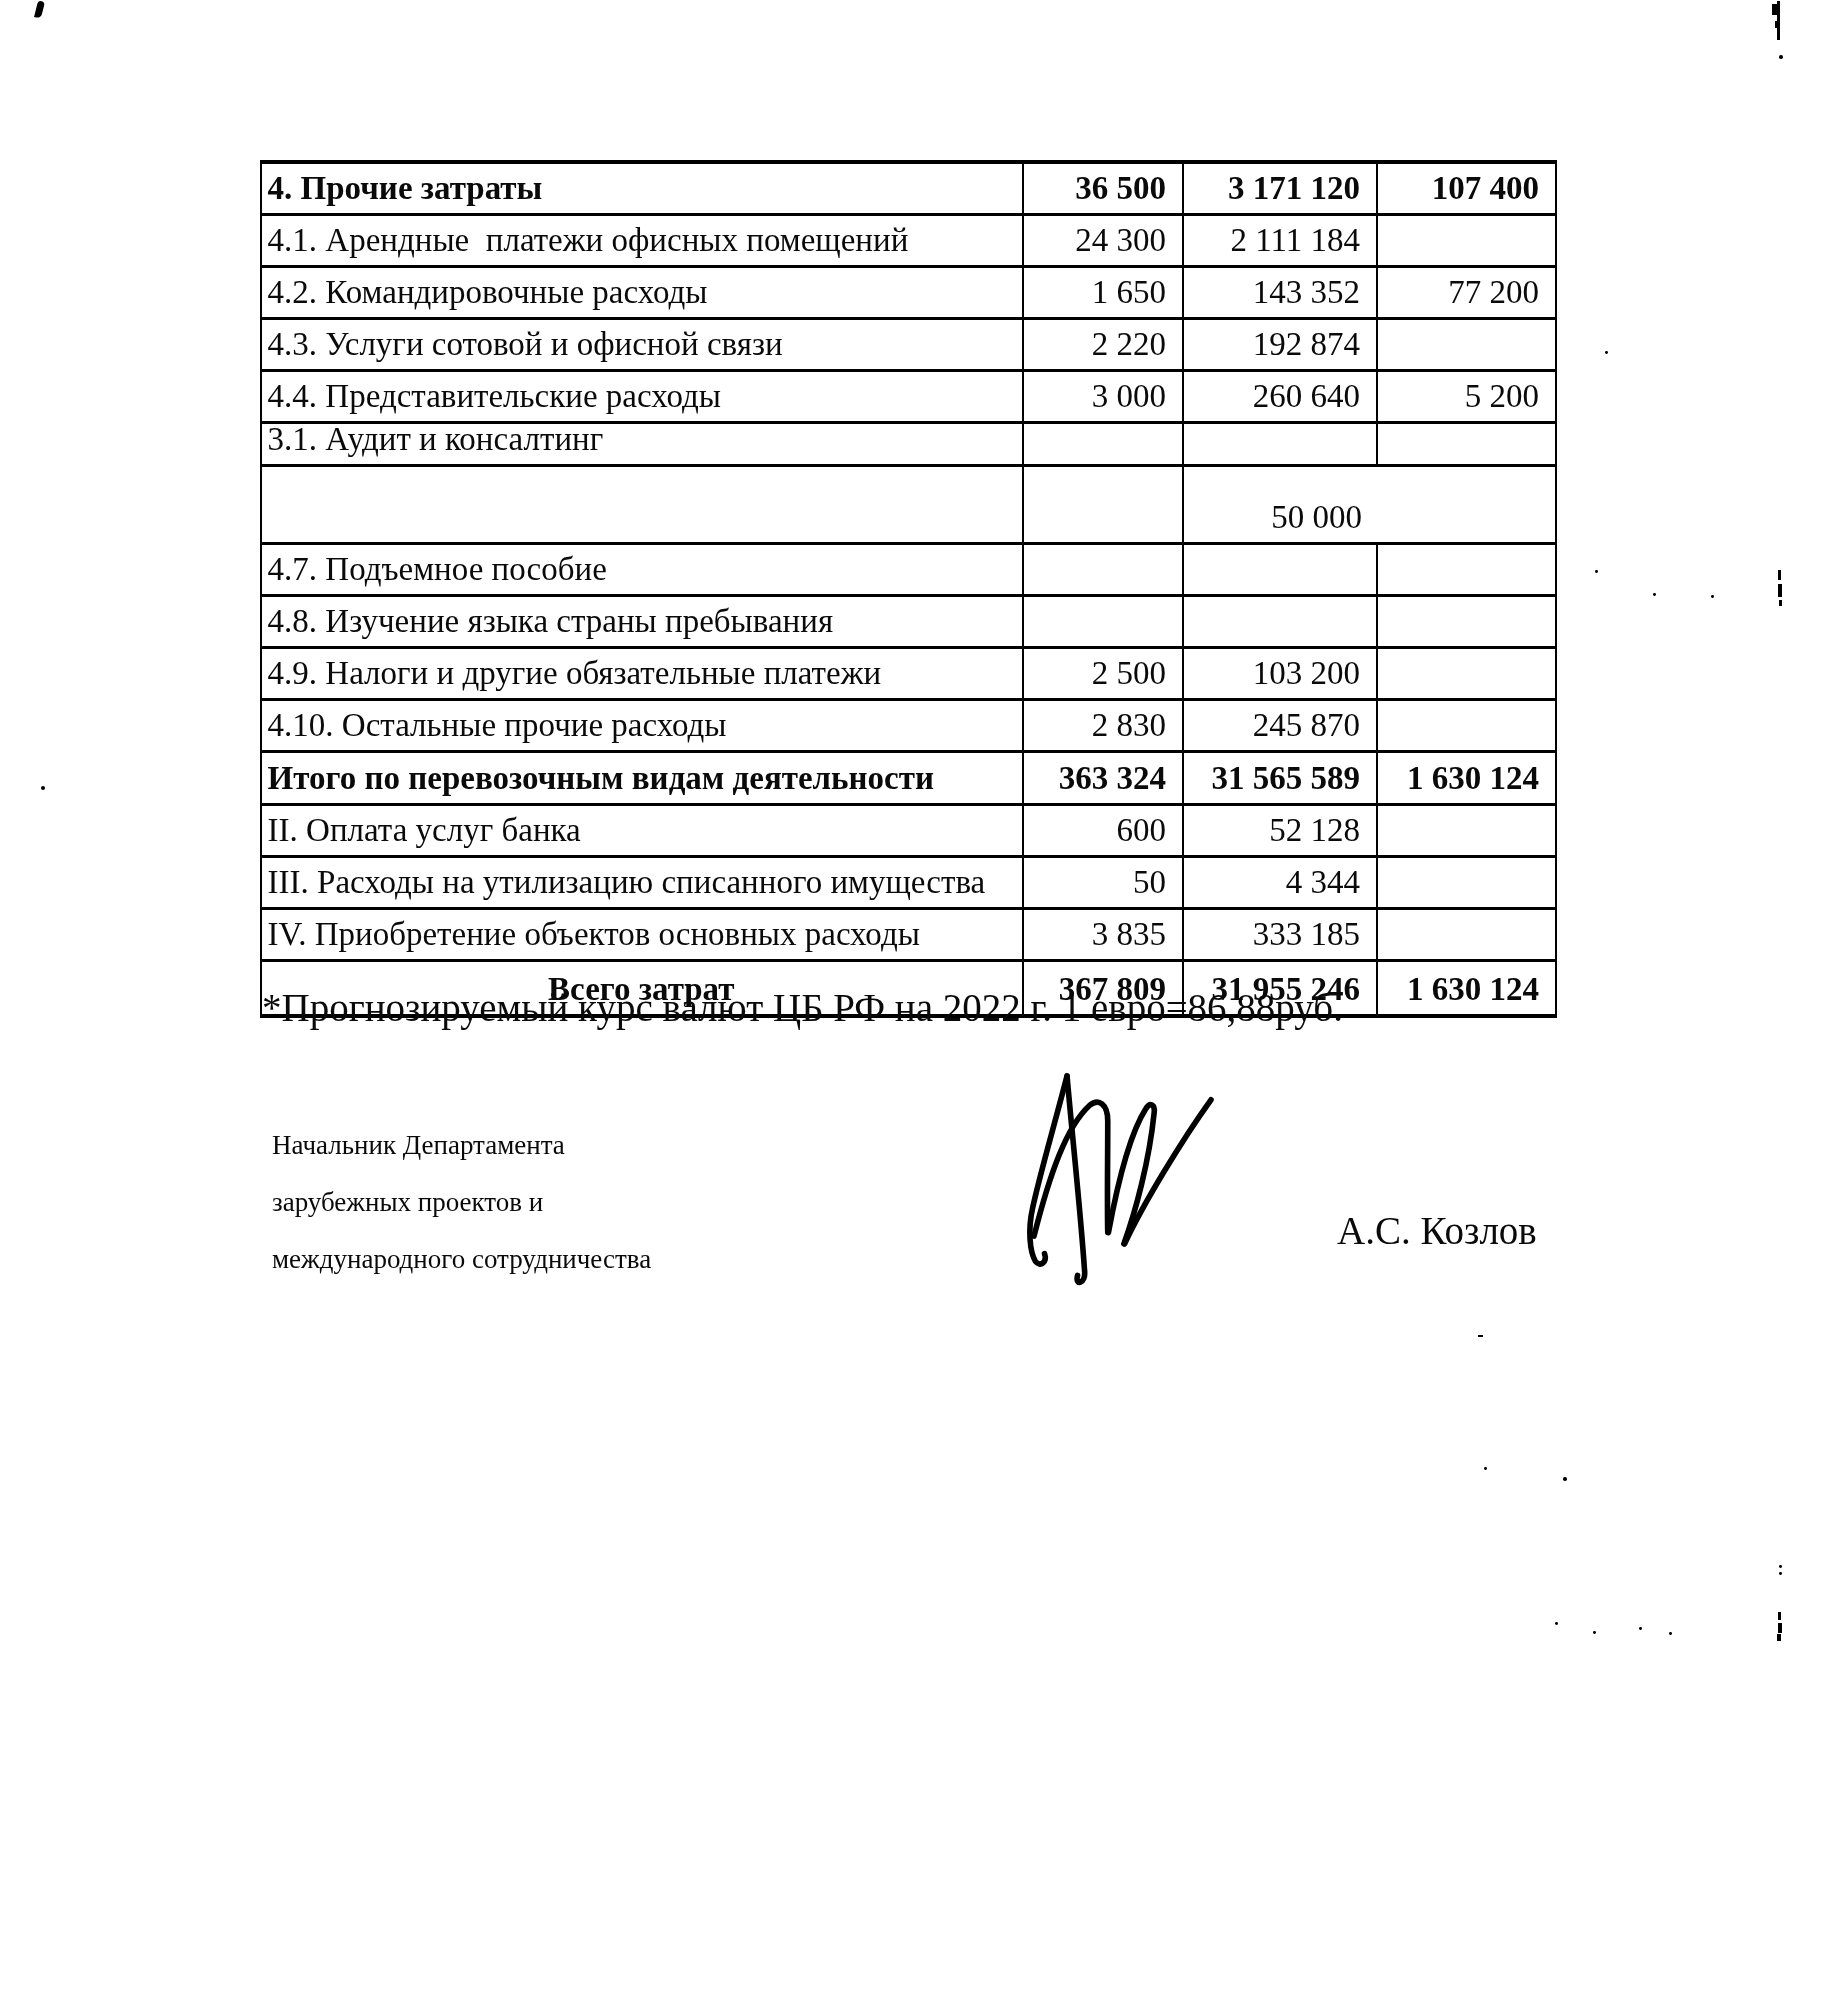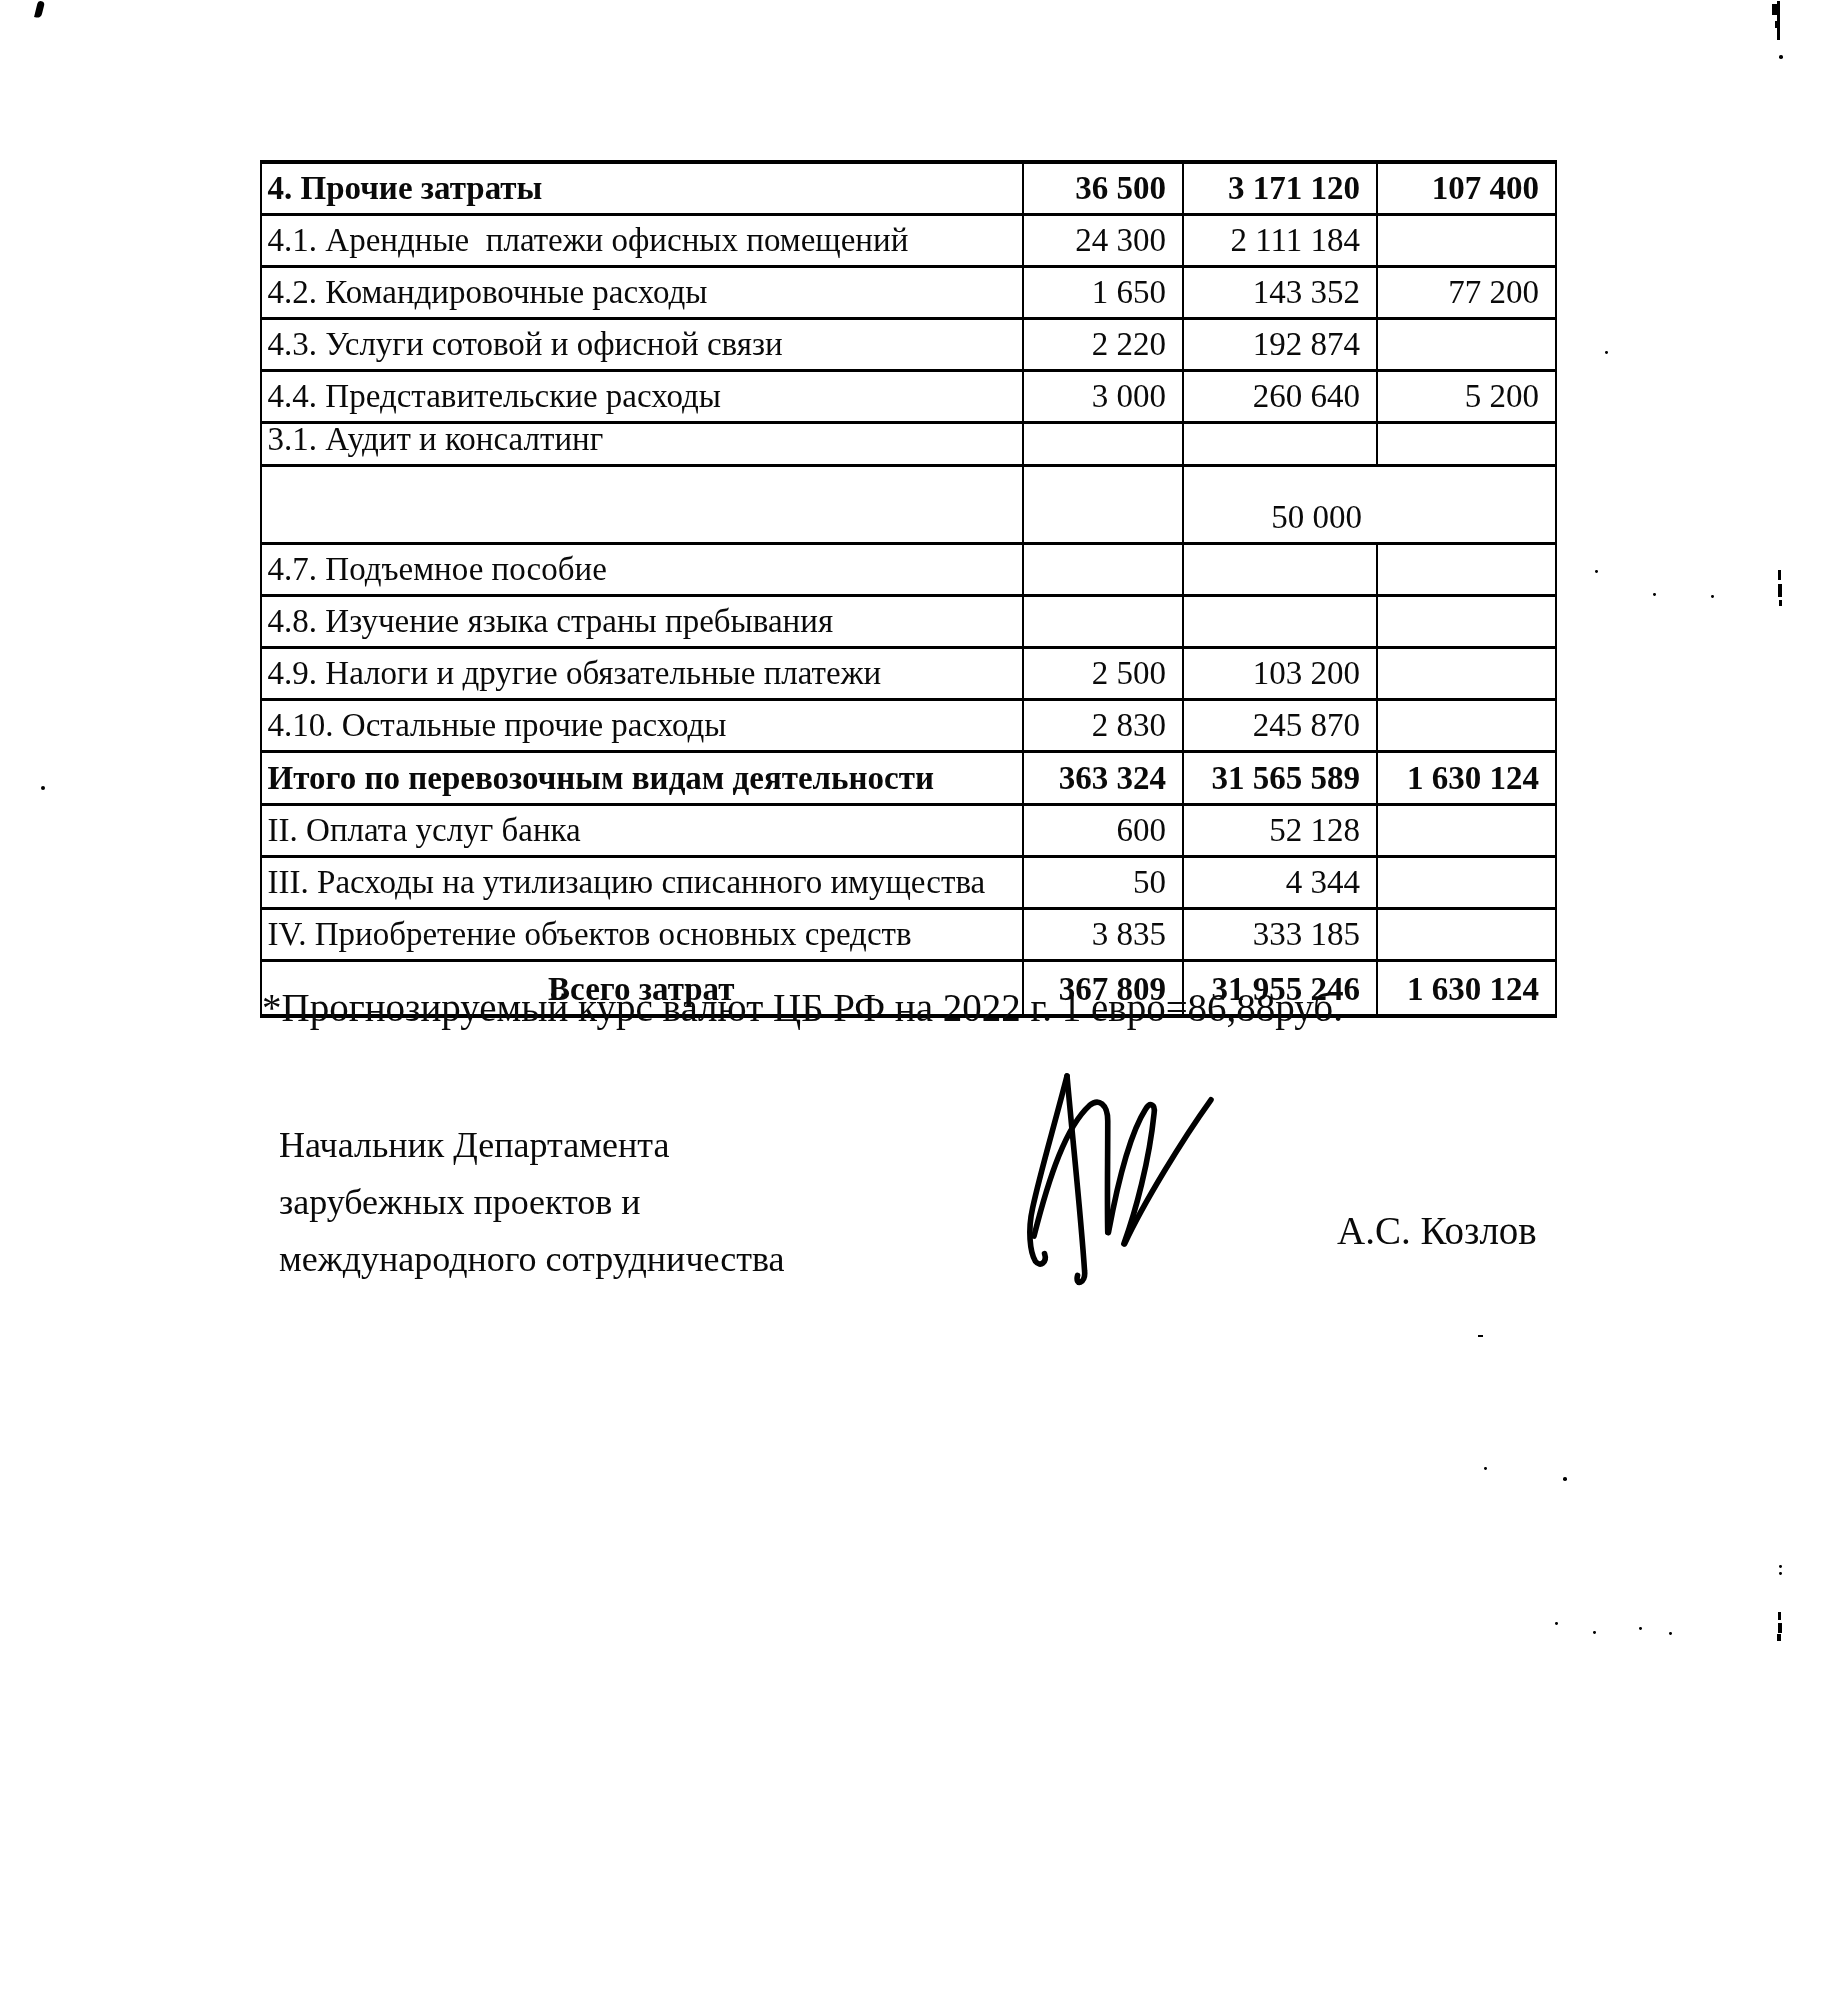--- a/index.html
+++ b/index.html
@@ -49,22 +49,22 @@
   .row.grand .cell.label{justify-content:center;}
 
   
   .footnote{
     position:absolute;left:262px;top:985px;
     font-size:39px;
   }
 
   
   .sig-title{
-    position:absolute;left:279px;top:1117px;
-    font-size:36px;line-height:57px;
+    position:absolute;left:272px;top:1117px;
+    font-size:27px;line-height:57px;
     white-space:pre-line;
   }
   .sig-name{
     position:absolute;left:1337px;top:1208px;
     font-size:39px;
   }
   .signature-svg{
     position:absolute;left:982px;top:1024px;
     width:281px;height:316px;
   }
@@ -179,21 +179,21 @@
     </div>
 
     <div class="row">
       <div class="cell label">III. Расходы на утилизацию списанного имущества</div>
       <div class="cell num">50</div>
       <div class="cell num">4 344</div>
       <div class="cell num last"></div>
     </div>
 
     <div class="row">
-      <div class="cell label">IV. Приобретение объектов основных средств</div>
+      <div class="cell label">IV. Приобретение объектов основных расходы</div>
       <div class="cell num">3 835</div>
       <div class="cell num">333 185</div>
       <div class="cell num last"></div>
     </div>
 
     <div class="row bold grand">
       <div class="cell label">Всего затрат</div>
       <div class="cell num">367 809</div>
       <div class="cell num">31 955 246</div>
       <div class="cell num last">1 630 124</div>

